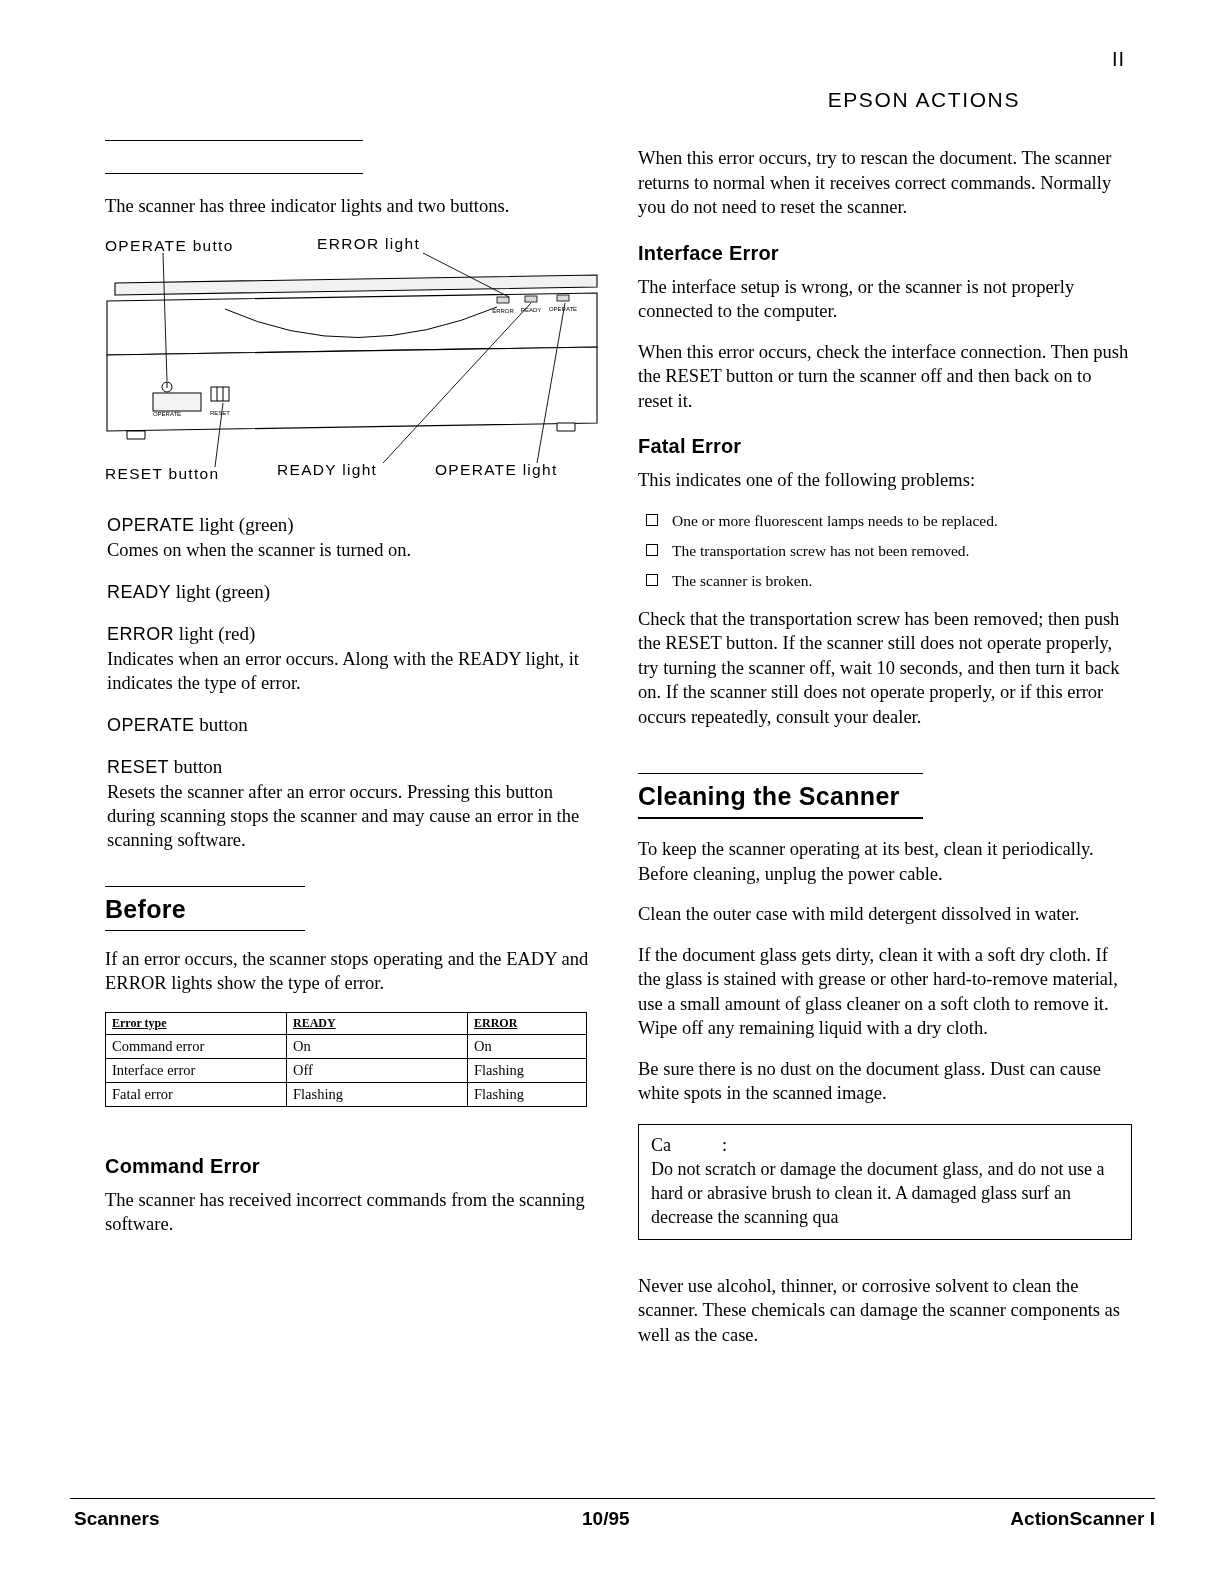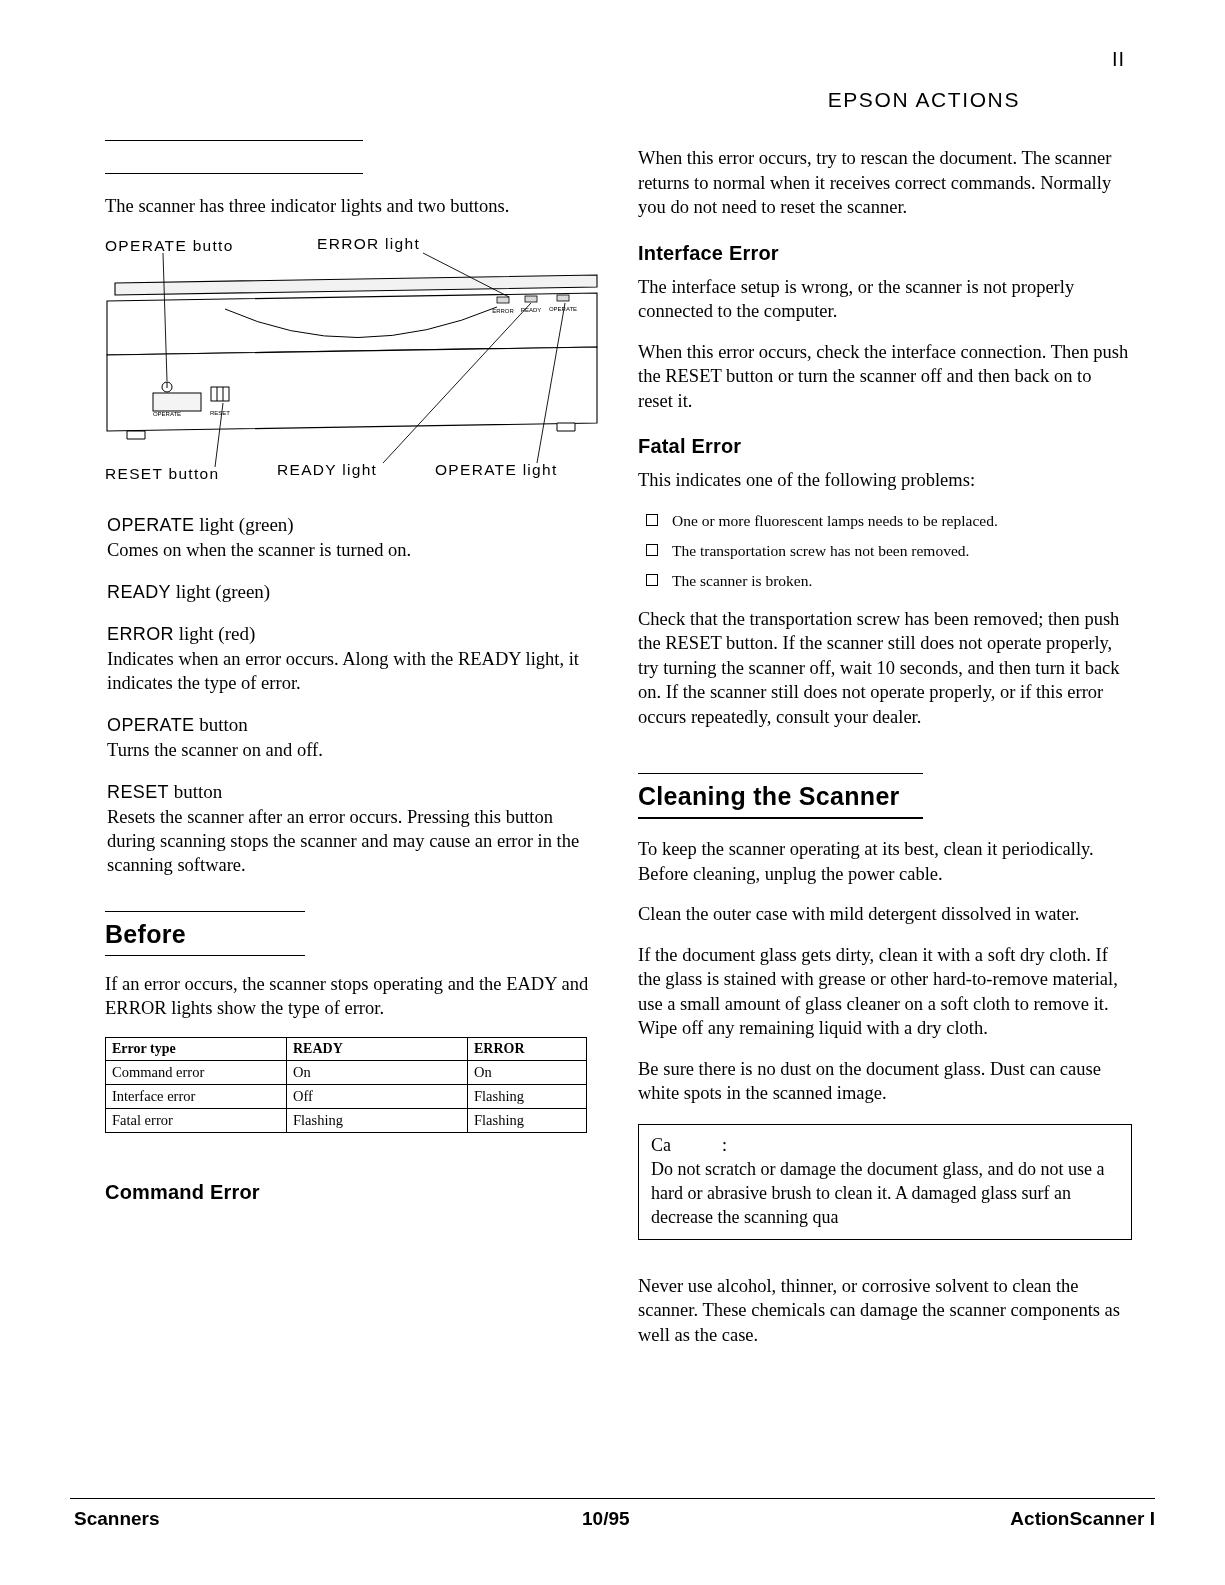--- a/index.html
+++ b/index.html
@@ -162,21 +162,22 @@
     font-size: 14.5px;
   }
   table.errtab th, table.errtab td {
     border: 1px solid #000;
     padding: 3px 6px;
     text-align: left;
     font-weight: normal;
   }
   table.errtab th {
     font-weight: bold;
-    font-size: 14px;
+    font-size: 12px;
+    text-decoration: underline;
   }
   table.errtab td.c1, table.errtab th.c1 { width: 168px; }
   table.errtab td.c2, table.errtab th.c2 { width: 168px; }
 
   
   ul.checklist {
     list-style: none;
     margin: 8px 0 14px 0;
     padding: 0 0 0 6px;
   }
@@ -311,21 +312,20 @@
         <span>light (red)</span>
       </div>
       <div class="light-desc">Indicates when an error occurs. Along with the READY light, it indicates the type of error.</div>
     </div>
 
     <div class="light-block">
       <div class="light-title">
         <span class="san">OPERATE</span>
         <span>button</span>
       </div>
-      <div class="light-desc">Turns the scanner on and off.</div>
     </div>
 
     <div class="light-block">
       <div class="light-title">
         <span class="san">RESET</span>
         <span>button</span>
       </div>
       <div class="light-desc">Resets the scanner after an error occurs. Pressing this button during scanning stops the scanner and may cause an error in the scanning software.</div>
     </div>
 
@@ -357,20 +357,21 @@
           <tr>
             <td class="c1">Fatal error</td>
             <td class="c2">Flashing</td>
             <td>Flashing</td>
           </tr>
         </tbody>
       </table>
     </div>
 
     <h3 class="sub" style="margin-top:48px;">Command Error</h3>
+    <p class="body">The scanner has received incorrect commands from the scanning software.</p>
   </div>
 
   <div class="col-right">
 
     <p class="body" style="margin-top:6px;">When this error occurs, try to rescan the document. The scanner returns to normal when it receives correct commands. Normally you do not need to reset the scanner.</p>
 
     <h3 class="sub">Interface Error</h3>
     <p class="body">The interface setup is wrong, or the scanner is not properly connected to the computer.</p>
     <p class="body">When this error occurs, check the interface connection. Then push the RESET button or turn the scanner off and then back on to reset it.</p>
 

